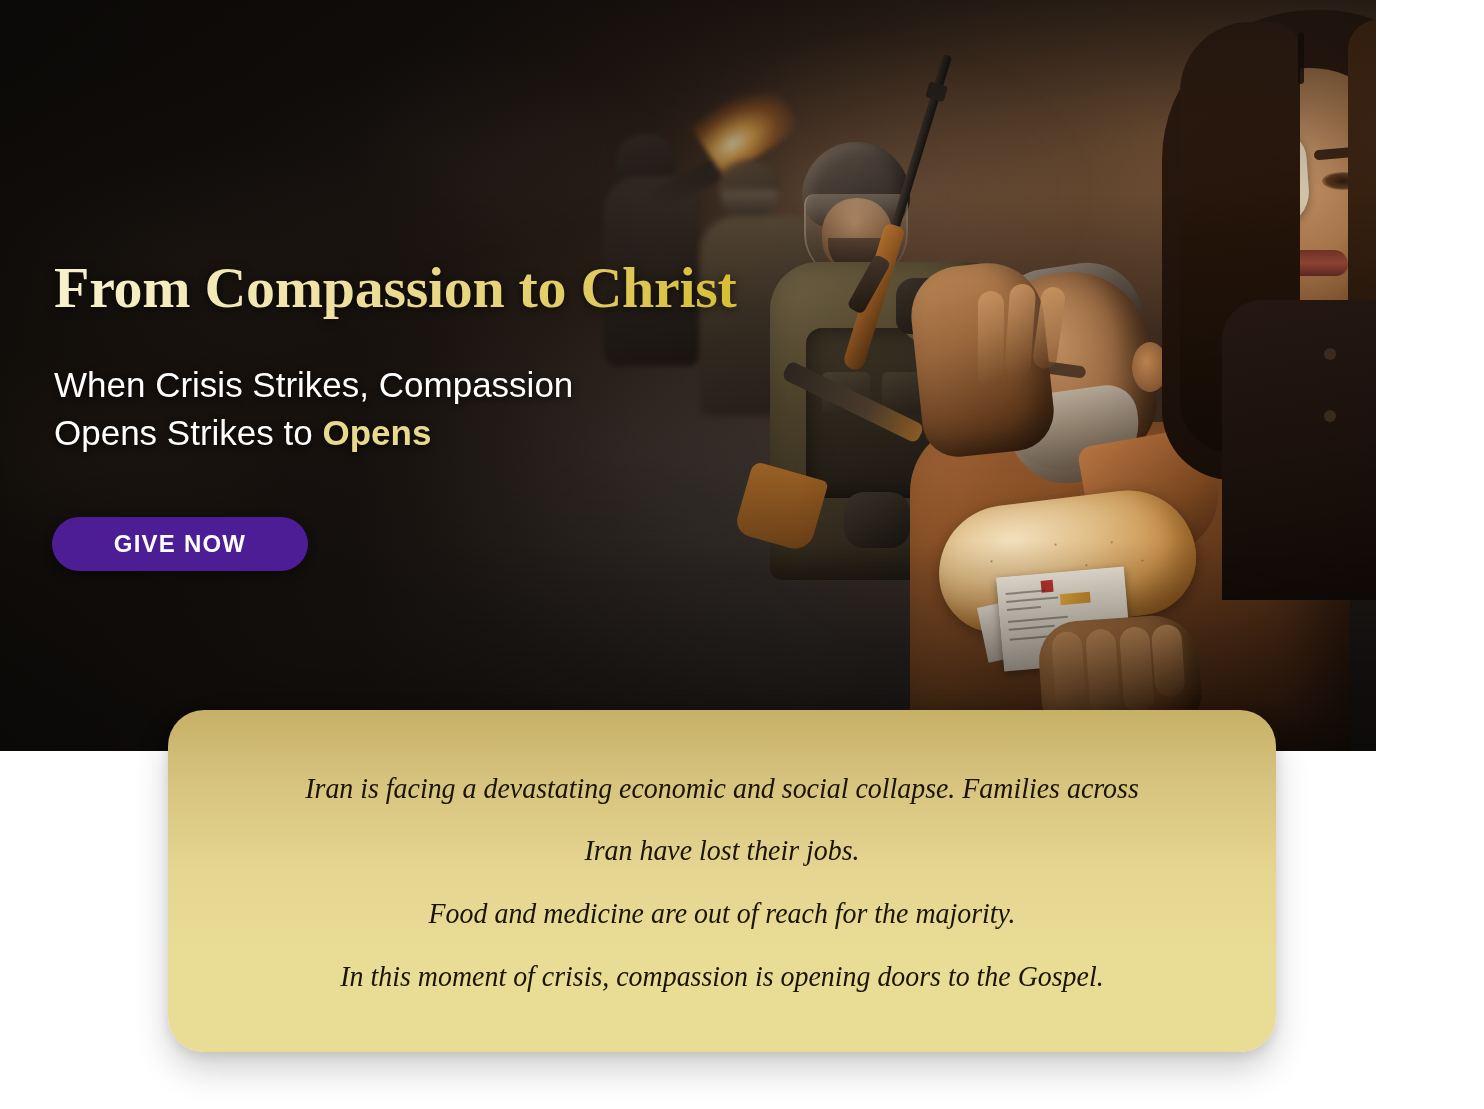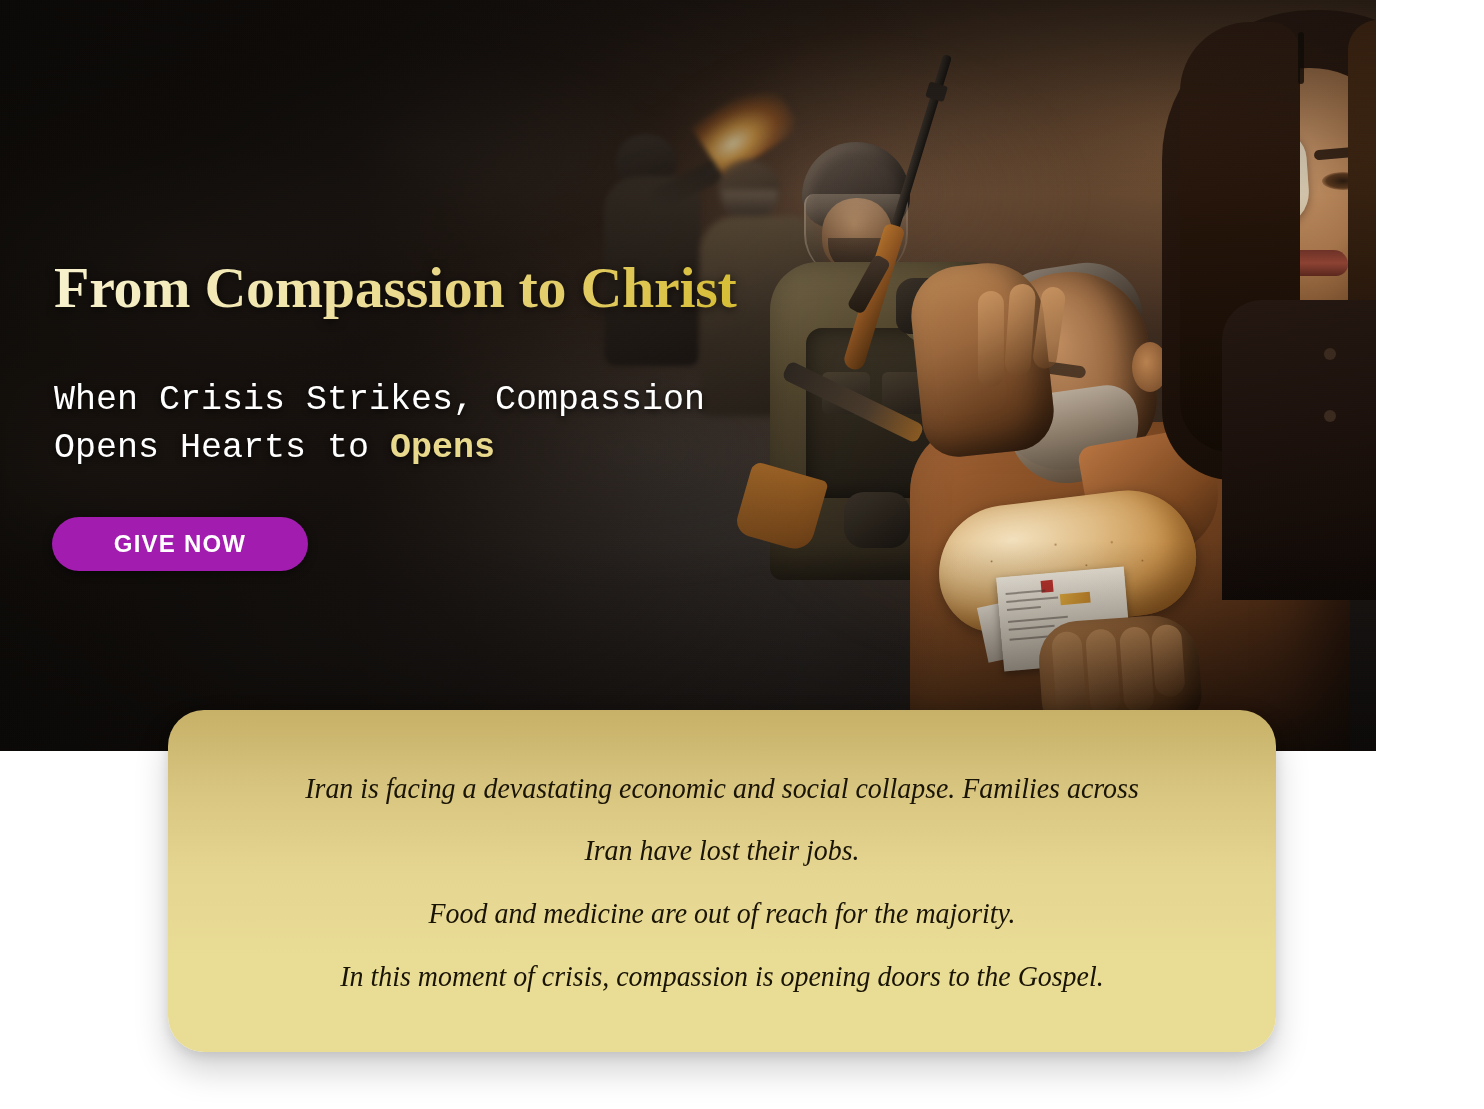--- a/index.html
+++ b/index.html
@@ -525,39 +525,39 @@
     -webkit-background-clip: text;
     background-clip: text;
     color: transparent;
     -webkit-text-fill-color: transparent;
     text-shadow: none;
     filter: drop-shadow(0 2px 5px rgba(0,0,0,0.65));
     white-space: nowrap;
   }
 
   .hero-sub {
-    margin-top: 57px;
-    font-family: Liberation Mono, monospace;
+    margin-top: 42px;
+    font-family: Liberation Sans, sans-serif;
     font-size: 35px;
     line-height: 1.38;
     color: #ffffff;
     text-shadow: 0 2px 6px rgba(0,0,0,0.75);
   }
   .hero-sub .accent {
     color: #e9d98c;
     font-weight: 700;
   }
 
   .give-btn {
     position: absolute;
     left: 52px; top: 517px;
     width: 256px; height: 54px;
     border: none;
     border-radius: 27px;
-    background: #a21caf;
+    background: #4c1d95;
     color: #ffffff;
     font-family: "Liberation Sans", sans-serif;
     font-size: 24px;
     font-weight: 700;
     letter-spacing: 1.2px;
     cursor: pointer;
     box-shadow: 0 3px 10px rgba(0,0,0,0.45);
   }
 
   
@@ -691,21 +691,21 @@
       </div>
 
       <div class="hero-vignette"></div>
       <div class="grain"></div>
     </div>
 
     <div class="hero-copy">
       <h1 class="hero-title">From Compassion to Christ</h1>
       <p class="hero-sub">
         <span>When Crisis Strikes, Compassion</span><br>
-        <span>Opens Hearts to </span><span class="accent">Opens</span>
+        <span>Opens Strikes to </span><span class="accent">Opens</span>
       </p>
     </div>
 
     <button class="give-btn">GIVE NOW</button>
   </section>
 
   <div class="message-card">
     <p class="msg-line first">Iran is facing a devastating economic and social collapse. Families across</p>
     <p class="msg-line">Iran have lost their jobs.</p>
     <p class="msg-line">Food and medicine are out of reach for the majority.</p>

